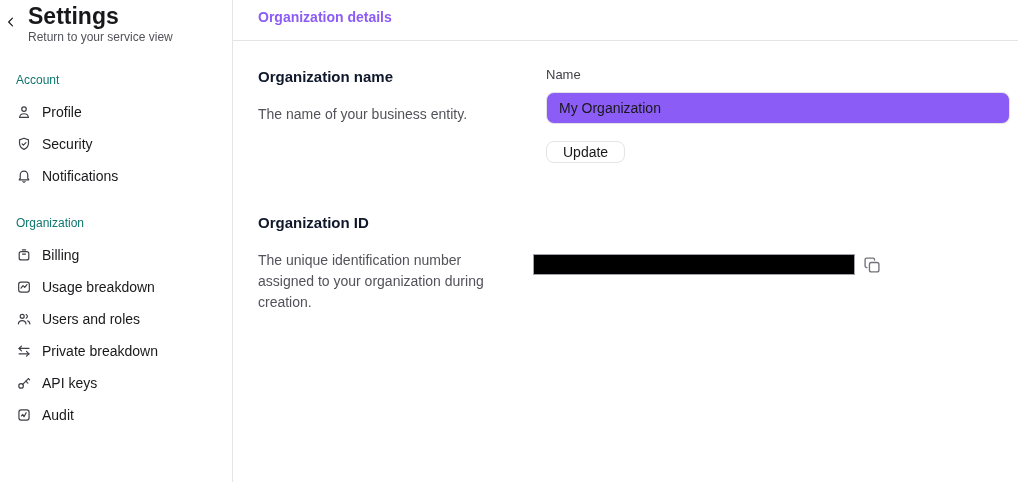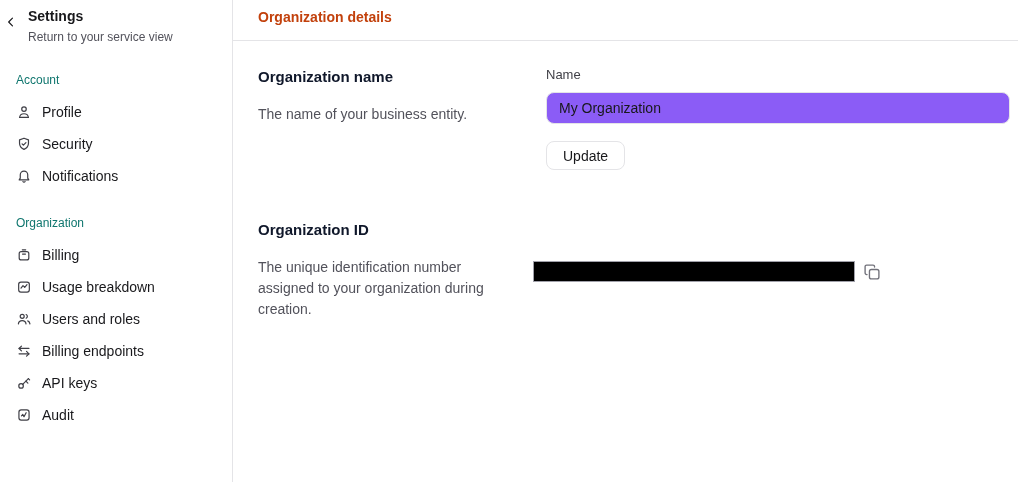--- a/index.html
+++ b/index.html
@@ -19,21 +19,21 @@
     border-right: 1px solid #e4e4e7;
     background: #ffffff;
   }
   .sidebar-header { position: relative; padding: 5px 16px 0 28px; }
   .back-btn {
     position: absolute; left: 2px; top: 13px;
     width: 18px; height: 18px;
     display: flex; align-items: center; justify-content: center;
     background: none; border: none; cursor: pointer; color: #18181b;
   }
-  .sidebar-title { font-size: 14px; font-weight: 700; line-height: 22px; color: #18181b; }
+  .sidebar-title { font-size: 23px; font-weight: 700; line-height: 22px; color: #18181b; }
   .sidebar-subtitle { font-size: 12px; line-height: 15px; color: #52525b; margin-top: 3px; }
 
   .nav-section-label {
     margin: 28px 16px 8px 16px;
     font-size: 12px; line-height: 15px; color: #0f766e;
   }
   .nav-section-label.second { margin-top: 24px; }
   .nav-item {
     display: flex; align-items: center;
     height: 32px; padding: 0 16px; gap: 10px;
@@ -46,21 +46,21 @@
   .nav-icon { width: 16px; height: 16px; flex: 0 0 16px; color: #3f3f46; display: flex; }
   .nav-icon svg { width: 16px; height: 16px; }
 
   
   .main { position: absolute; left: 233px; top: 0; right: 0; bottom: 0; background: #fff; }
   .main-header {
     height: 41px;
     border-bottom: 1px solid #e4e4e7;
     padding: 7px 25px 0 25px;
   }
-  .main-title { font-size: 14px; font-weight: 700; line-height: 20px; color: #c2410c; }
+  .main-title { font-size: 14px; font-weight: 700; line-height: 20px; color: #8b5cf6; }
 
   .section {
     display: grid;
     grid-template-columns: 288px 1fr;
     padding: 0 8px 0 25px;
   }
   .section.name-section { margin-top: 26px; }
   .section.id-section { margin-top: 50px; }
   .section h2 { font-size: 15px; font-weight: 700; line-height: 20px; color: #0f172a; }
   .section .desc {
@@ -74,21 +74,21 @@
     display: block; width: 100%; height: 32px;
     margin-top: 9px; padding: 0 12px;
     border: 1px solid #e4e4e7; border-radius: 8px;
     background: #8b5cf6;
     font-family: "Liberation Sans", sans-serif;
     font-size: 14px; color: #18181b;
     outline: none;
   }
   .update-btn {
     margin-top: 17px;
-    height: 29px; padding: 0 16px;
+    height: 22px; padding: 0 16px;
     border: 1px solid #e4e4e7; border-radius: 8px;
     background: #ffffff;
     font-family: "Liberation Sans", sans-serif;
     font-size: 14px; color: #18181b;
     cursor: pointer;
   }
 
   .id-value-row {
     display: flex; align-items: center;
     margin-top: 41px; margin-left: -13px;
@@ -191,21 +191,21 @@
 
   <div class="nav-item">
     <span class="nav-icon">
       <svg viewBox="0 0 24 24" fill="none" stroke="currentColor" stroke-width="1.8" stroke-linecap="round" stroke-linejoin="round">
           <path d="M8.2 4.6 4.6 8.2l3.6 3.6"></path>
           <path d="M4.6 8.2h14.8"></path>
           <path d="m15.8 12.6 3.6 3.6-3.6 3.6"></path>
           <path d="M19.4 16.2H4.6"></path>
         </svg>
     </span>
-    <span>Billing endpoints</span>
+    <span>Private breakdown</span>
   </div>
 
   <div class="nav-item">
     <span class="nav-icon">
       <svg viewBox="0 0 24 24" fill="none" stroke="currentColor" stroke-width="1.8" stroke-linecap="round" stroke-linejoin="round">
           <circle cx="7.6" cy="16.4" r="3.4"></circle>
           <path d="m10 14 8.6-8.6"></path>
           <path d="m14.8 9.2 3 3"></path>
           <path d="M18.6 5.4 20.4 7.2"></path>
         </svg>

